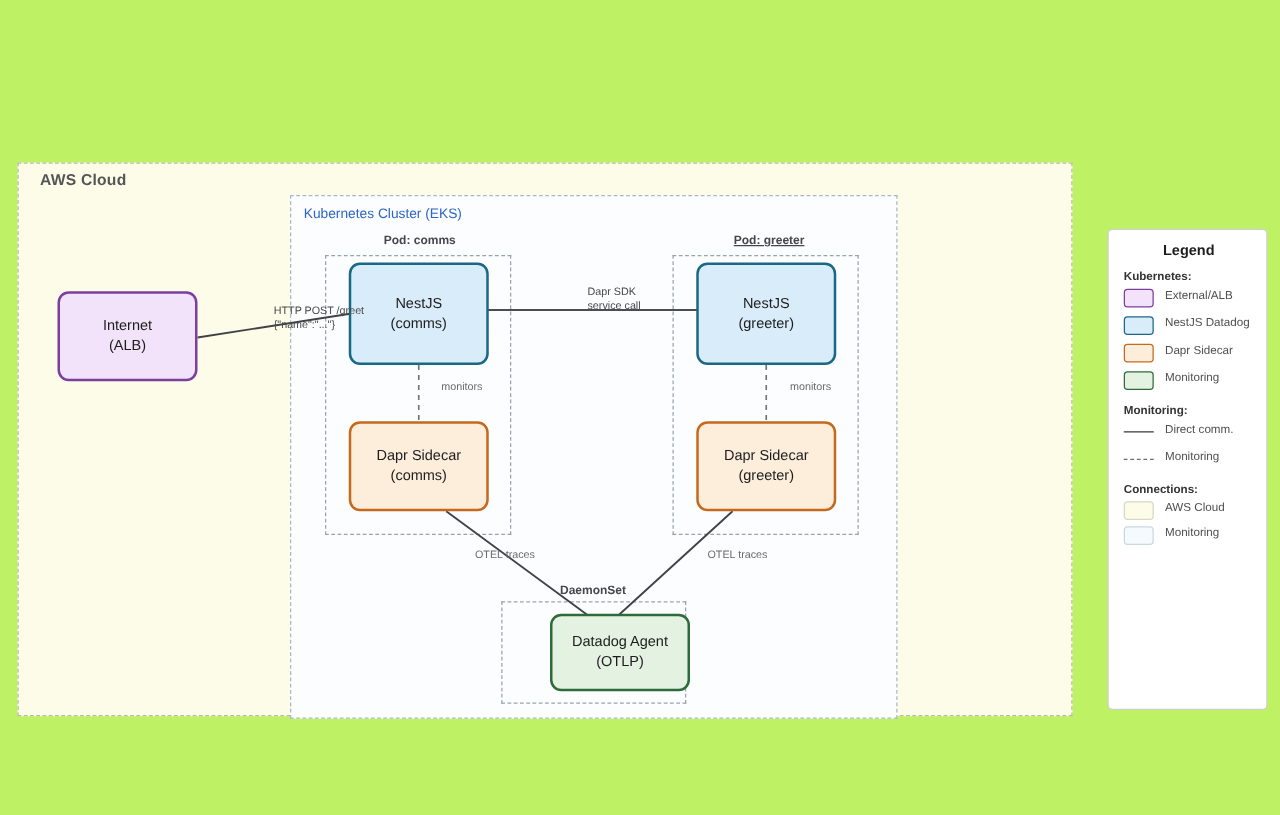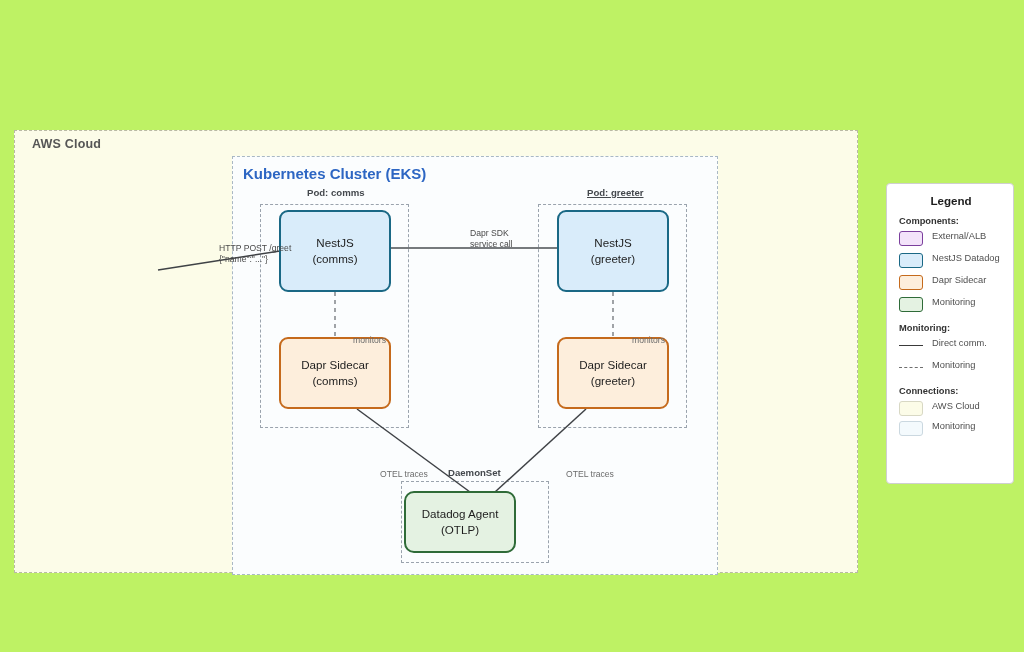--- a/index.html
+++ b/index.html
@@ -44,22 +44,22 @@
     width: 486px;
     height: 419px;
     background: #fbfdfe;
     border: 1.4px dashed #a9b8c4;
     box-sizing: border-box;
   }
   .env-k8s-label {
     position: absolute;
     left: 243px;
     top: 165px;
-    font-size: 15px;
-    font-weight: bold;
+    font-size: 11px;
+    font-weight: normal;
     color: #2d66c3;
   }
 
   
   .group-box {
     position: absolute;
     border: 1.2px dashed #9aa3ad;
     background: transparent;
     box-sizing: border-box;
   }
@@ -93,37 +93,37 @@
   .node-mon   { background: #e4f2e2; border: 2px solid #2f6b38; }
 
   
   .edge-label {
     position: absolute;
     font-size: 8.6px;
     color: #4a4a4a;
     line-height: 1.3;
     white-space: nowrap;
   }
-  .edge-label.dim { color: #6b6b6b; margin-top: 31px; }
+  .edge-label.dim { color: #6b6b6b; }
 
   svg.wires {
     position: absolute;
     left: 0; top: 0;
     width: 1024px;
     height: 652px;
     pointer-events: none;
   }
 
   
   .legend {
     position: absolute;
     left: 886px;
     top: 183px;
     width: 128px;
-    height: 301px;
+    height: 385px;
     background: #ffffff;
     border: 1px solid #cfcfcf;
     border-radius: 4px;
     box-sizing: border-box;
     padding: 10px 10px 8px 12px;
   }
   .legend-title {
     text-align: center;
     font-size: 11.6px;
     font-weight: bold;
@@ -206,20 +206,24 @@
 
     <line x1="335" y1="292" x2="335" y2="337" stroke="#6e7378" stroke-width="1.3" stroke-dasharray="4,4"></line>
 
     <line x1="613" y1="292" x2="613" y2="337" stroke="#6e7378" stroke-width="1.3" stroke-dasharray="4,4"></line>
 
     <line x1="357" y1="409" x2="470" y2="492" stroke="#3f4246" stroke-width="1.5"></line>
 
     <line x1="586" y1="409" x2="495" y2="492" stroke="#3f4246" stroke-width="1.5"></line>
   </svg>
 
+  <div class="node node-alb" style="left:46px; top:233px; width:112px; height:72px;">
+    <span>Internet</span>
+    <span class="l2">(ALB)</span>
+  </div>
 
   <div class="node node-nest" style="left:279px; top:210px; width:112px; height:82px;">
     <span>NestJS</span>
     <span class="l2">(comms)</span>
   </div>
 
   <div class="node node-nest" style="left:557px; top:210px; width:112px; height:82px;">
     <span>NestJS</span>
     <span class="l2">(greeter)</span>
   </div>
@@ -227,21 +231,21 @@
   <div class="node node-dapr" style="left:279px; top:337px; width:112px; height:72px;">
     <span>Dapr Sidecar</span>
     <span class="l2">(comms)</span>
   </div>
 
   <div class="node node-dapr" style="left:557px; top:337px; width:112px; height:72px;">
     <span>Dapr Sidecar</span>
     <span class="l2">(greeter)</span>
   </div>
 
-  <div class="node node-mon" style="left:404px; top:491px; width:112px; height:62px;border-radius:10px;">
+  <div class="node node-mon" style="left:440px; top:491px; width:112px; height:62px;">
     <span>Datadog Agent</span>
     <span class="l2">(OTLP)</span>
   </div>
 
   <div class="edge-label" style="left:219px; top:243px;">
     <span>HTTP POST /greet</span><br>
     <span>{"name":"..."}</span>
   </div>
 
   <div class="edge-label" style="left:470px; top:228px;">
@@ -253,21 +257,21 @@
 
   <div class="edge-label dim" style="left:632px; top:304px;">monitors</div>
 
   <div class="edge-label dim" style="left:380px; top:438px;">OTEL traces</div>
 
   <div class="edge-label dim" style="left:566px; top:438px;">OTEL traces</div>
 
   <div class="legend">
     <div class="legend-title">Legend</div>
 
-    <div class="legend-section">Components:</div>
+    <div class="legend-section">Kubernetes:</div>
 
     <div class="legend-row">
       <span class="sw sw-alb"></span>
       <span class="legend-text">External/ALB</span>
     </div>
     <div class="legend-row">
       <span class="sw sw-nest"></span>
       <span class="legend-text">NestJS Datadog</span>
     </div>
     <div class="legend-row">

